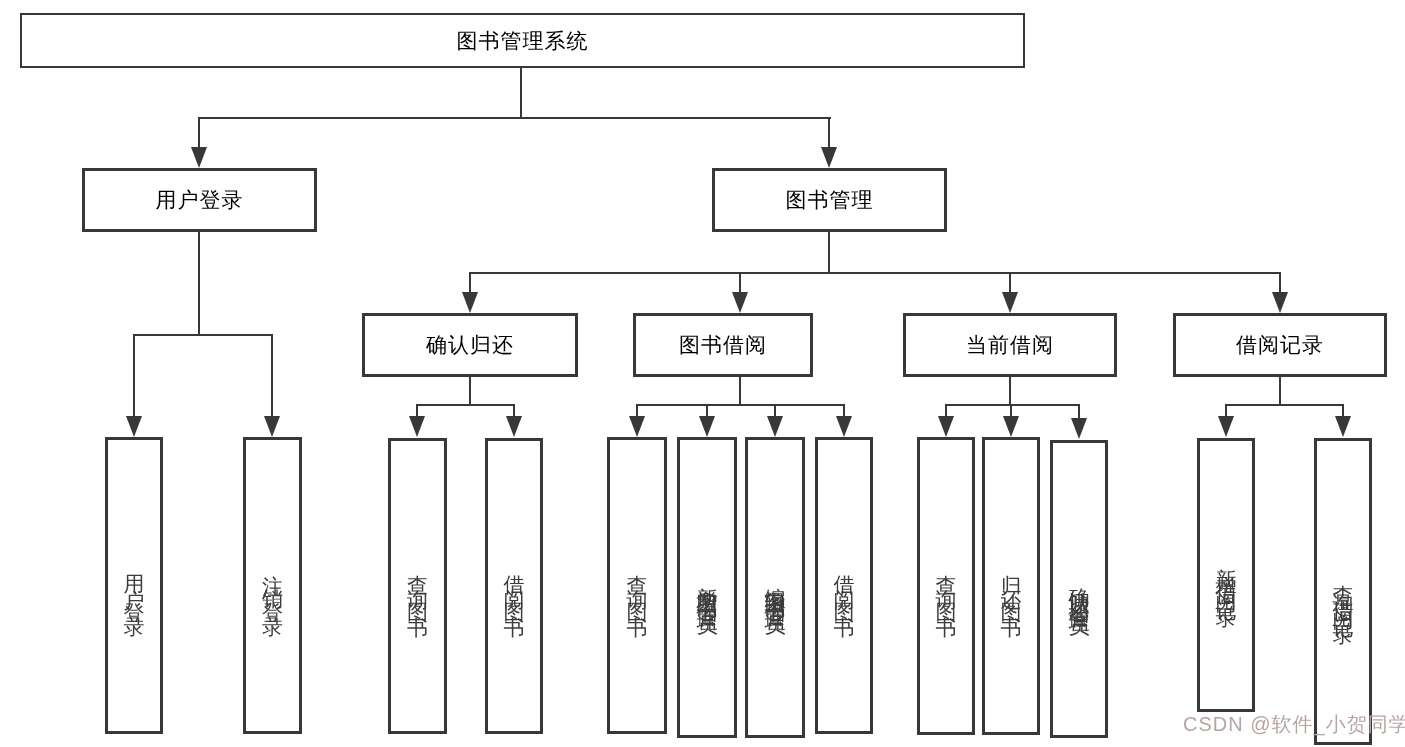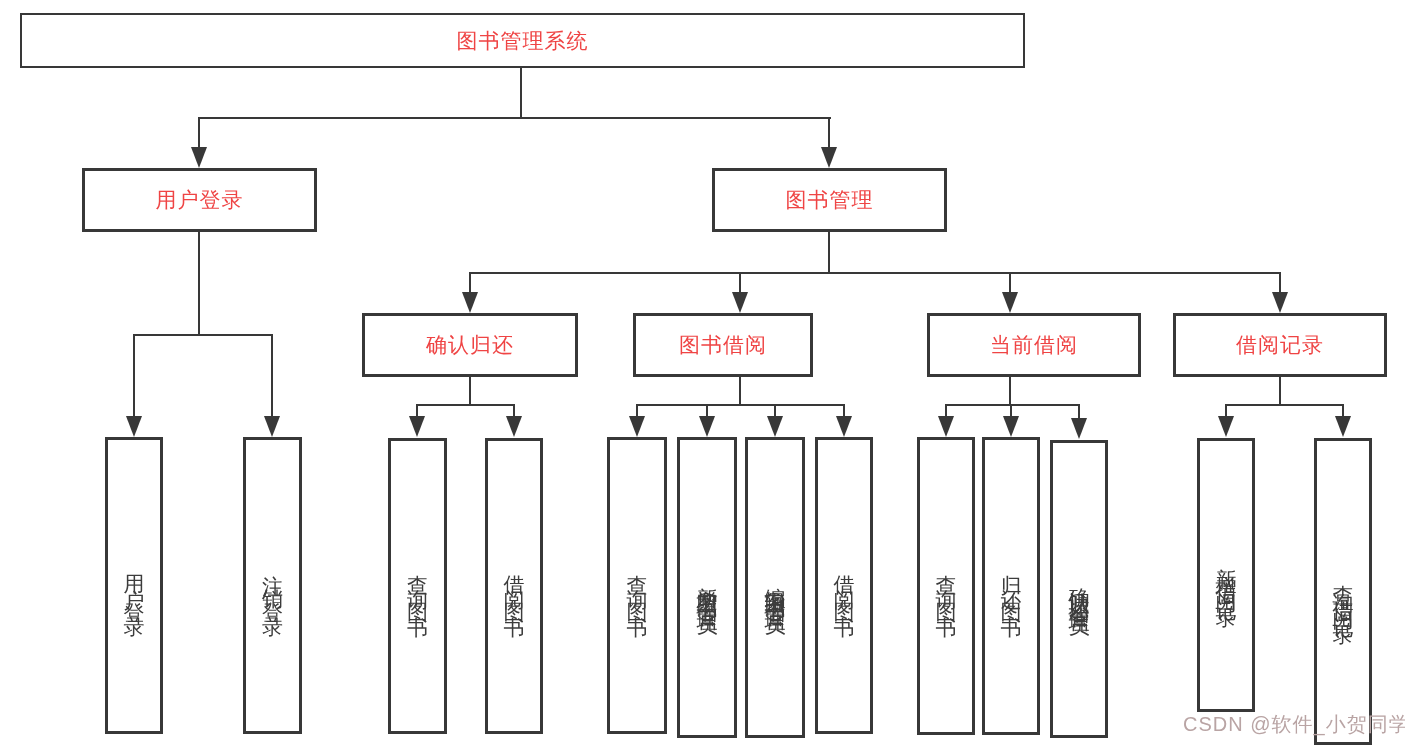--- a/index.html
+++ b/index.html
@@ -3,21 +3,21 @@
 <meta charset="utf-8">
 <style>
   html,body{margin:0;padding:0;background:#ffffff;}
   .canvas{
     position:relative;width:1405px;height:747px;background:#ffffff;overflow:hidden;
     font-family:"Liberation Sans","DejaVu Sans",sans-serif;color:#3a3a3a;
   }
   .hbox{
     position:absolute;box-sizing:border-box;background:#ffffff;border:3px solid #383838;
     display:flex;align-items:center;justify-content:center;
-    font-size:21px;letter-spacing:1px;color:#ef4444;
+    font-size:21px;letter-spacing:1px;color:#000000;
   }
   .root{border-width:2px;}
   .vbox{
     position:absolute;box-sizing:border-box;background:#ffffff;border:3px solid #383838;
     display:flex;align-items:center;justify-content:center;
     writing-mode:vertical-rl;text-orientation:mixed;
     font-size:21px;color:#3c3c3c;
   }
   .ls14{letter-spacing:14px;}
   .ls8{letter-spacing:8px;}
@@ -103,21 +103,21 @@
   <div class="hbox" style="left:712px;top:168px;width:235px;height:64px;">
     <span>图书管理</span>
   </div>
 
   <div class="hbox" style="left:362px;top:313px;width:216px;height:64px;">
     <span>确认归还</span>
   </div>
   <div class="hbox" style="left:633px;top:313px;width:180px;height:64px;">
     <span>图书借阅</span>
   </div>
-  <div class="hbox" style="left:927px;top:313px;width:214px;height:64px;">
+  <div class="hbox" style="left:903px;top:313px;width:214px;height:64px;">
     <span>当前借阅</span>
   </div>
   <div class="hbox" style="left:1173px;top:313px;width:214px;height:64px;">
     <span>借阅记录</span>
   </div>
 
   <div class="vbox ls14" style="left:105px;top:437px;width:58px;height:297px;">
     <span>用户登录</span>
   </div>
   <div class="vbox ls14" style="left:243px;top:437px;width:59px;height:297px;">

